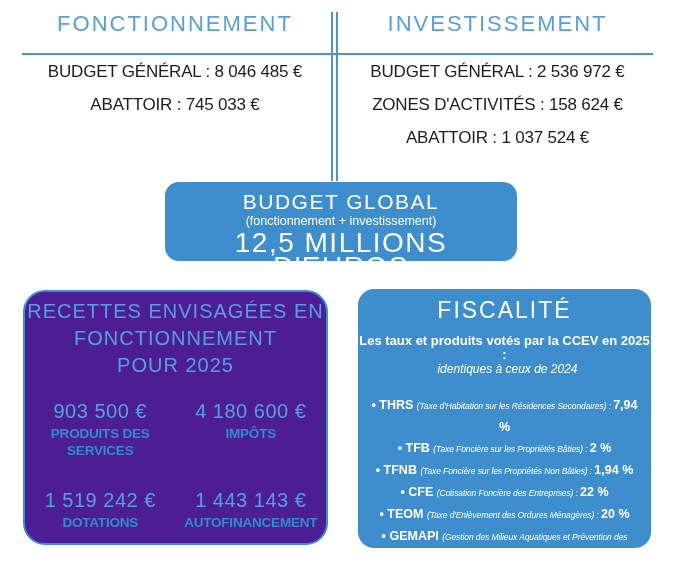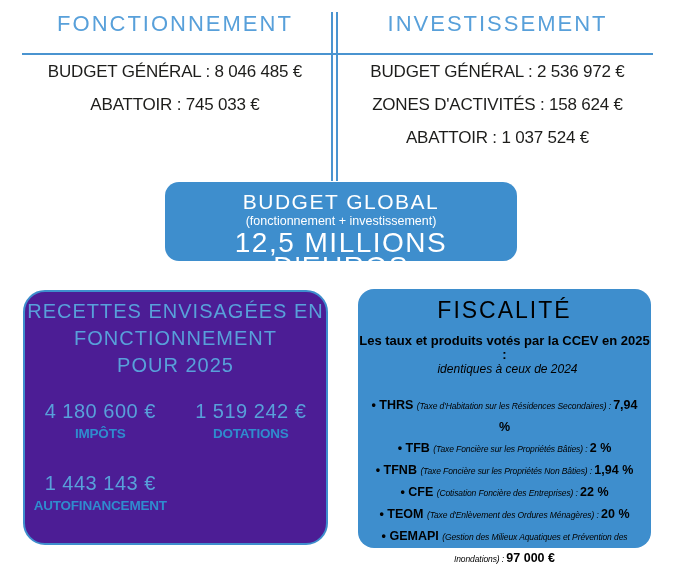--- a/index.html
+++ b/index.html
@@ -31,21 +31,21 @@
   
   .recettes { position:absolute; left:23px; top:290px; width:305px; height:255px;
               border:2px solid #3e8ecd; border-radius:22px; text-align:center; background:#4c1d95; }
   .rec-title { margin-top:6px; color:#58a0da; font-size:20px; line-height:27px; letter-spacing:1px; }
   .rec-grid  { display:grid; grid-template-columns:1fr 1fr; row-gap:30px; margin-top:21px; }
   .rec-value { color:#58a0da; font-size:20px; line-height:23px; letter-spacing:0.5px; }
   .rec-label { color:#2f8cce; font-size:13.5px; font-weight:700; margin-top:2px; line-height:17px; letter-spacing:-0.2px; }
 
   
   .fiscalite { position:absolute; left:358px; top:289px; width:293px; height:259px;
-               background:#3e8ecd; border-radius:16px; color:#000000; text-align:center; }
+               background:#3e8ecd; border-radius:16px; color:#ffffff; text-align:center; }
   .fis-title { margin-top:8px; font-size:23px; letter-spacing:2px; line-height:27px; }
   .fis-intro-bold   { margin-top:10px; font-size:13px; font-weight:700; line-height:14px; }
   .fis-intro-italic { font-size:12px; font-style:italic; line-height:13px; margin-top:1px;padding-left:6px; }
   .fis-list { margin-top:18px; padding:0 8px; }
   .fis-item { line-height:20px; }
   .fis-acronym { font-weight:700; font-size:12.5px; }
   .fis-detail  { font-style:italic; font-size:8.5px; letter-spacing:-0.1px; }
   .fis-value   { font-weight:700; font-size:12.5px; }
 </style>
 </head>
@@ -80,20 +80,24 @@
   </section>
 
   <section class="recettes">
     <div class="rec-title">
       <div>RECETTES ENVISAGÉES EN</div>
       <div>FONCTIONNEMENT</div>
       <div>POUR 2025</div>
     </div>
     <div class="rec-grid">
       <div class="rec-item">
+        <div class="rec-value">903 500 €</div>
+        <div class="rec-label">PRODUITS DES SERVICES</div>
+      </div>
+      <div class="rec-item">
         <div class="rec-value">4 180 600 €</div>
         <div class="rec-label">IMPÔTS</div>
       </div>
       <div class="rec-item">
         <div class="rec-value">1 519 242 €</div>
         <div class="rec-label">DOTATIONS</div>
       </div>
       <div class="rec-item">
         <div class="rec-value">1 443 143 €</div>
         <div class="rec-label">AUTOFINANCEMENT</div>

